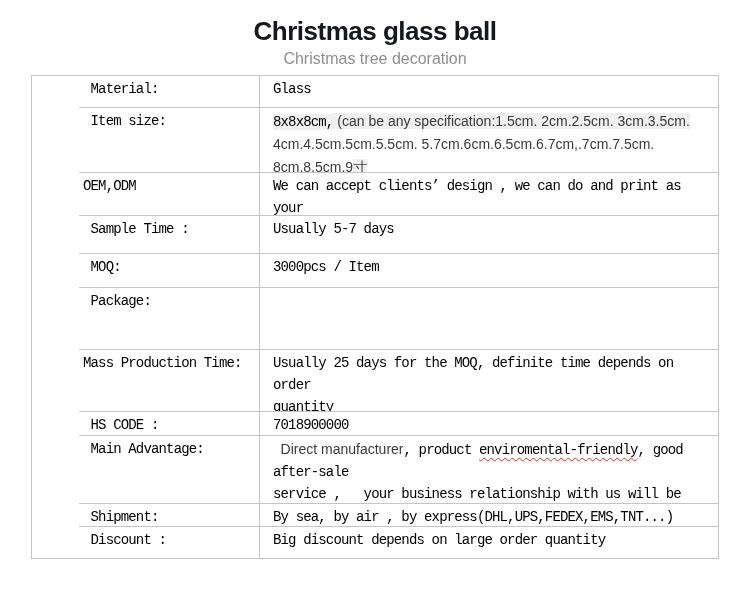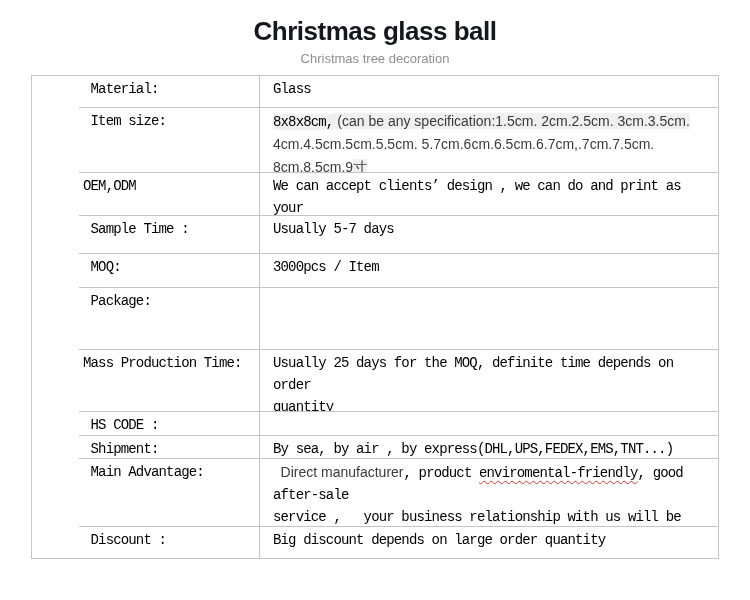--- a/index.html
+++ b/index.html
@@ -13,21 +13,21 @@
 
   .title {
     margin: 0; text-align: center;
     font-family: "Liberation Sans", sans-serif;
     font-size: 26px; font-weight: 600; letter-spacing: -0.5px;
     line-height: 32px; color: var(--title-color, #14171c);
   }
   .subtitle {
     margin: 4px 0 8px 0; text-align: center;
     font-family: "Liberation Sans", sans-serif;
-    font-size: 13px; line-height: 16px;
+    font-size: 16px; line-height: 16px;
     color: var(--subtitle-color, #8e8e8e);
   }
 
   .spec-table {
     margin-left: 31px; width: 688px;
     border: 1px solid var(--border-color, #c5c5c5);
     box-sizing: border-box;
     padding-left: 47px;
   }
   .row { display: flex; border-bottom: 1px solid var(--border-color, #c5c5c5); overflow: hidden; box-sizing: border-box; }
@@ -97,32 +97,32 @@
         <div class="cell-value"><span class="seg-mono">3000pcs / Item</span></div>
       </div>
       <div class="row" style="height: 62px;">
         <div class="cell-label"> Package:</div>
       </div>
       <div class="row" style="height: 62px;">
         <div class="cell-label">Mass Production Time:</div>
         <div class="cell-value"><span class="seg-mono">Usually 25 days for the MOQ, definite time depends on order
 quantity</span></div>
       </div>
-      <div class="row" style="height: 24px; flex-direction: column;">
+      <div class="row" style="height: 24px;">
         <div class="cell-label"> HS CODE :</div>
         <div class="cell-value"><span class="seg-mono">7018900000</span></div>
-      </div>
-      <div class="row" style="height: 23px;">
-        <div class="cell-label"> Shipment:</div>
-        <div class="cell-value"><span class="seg-mono">By sea, by air , by express(DHL,UPS,FEDEX,EMS,TNT...)</span></div>
       </div>
       <div class="row" style="height: 68px;">
         <div class="cell-label"> Main Advantage:</div>
         <div class="cell-value"><span class="seg-mono"> </span><span class="seg-sans">Direct manufacturer</span><span class="seg-mono">, product </span><span class="seg-mono-wavy">enviromental-friendly</span><span class="seg-mono">, good after-sale
 service ,   your business relationship with us will be
 confidential to any third party.</span></div>
+      </div>
+      <div class="row" style="height: 23px;">
+        <div class="cell-label"> Shipment:</div>
+        <div class="cell-value"><span class="seg-mono">By sea, by air , by express(DHL,UPS,FEDEX,EMS,TNT...)</span></div>
       </div>
       <div class="row" style="height: 31px;">
         <div class="cell-label"> Discount :</div>
         <div class="cell-value"><span class="seg-mono">Big discount depends on large order quantity</span></div>
       </div>
     </div>
 </div>
 
 </body></html>

